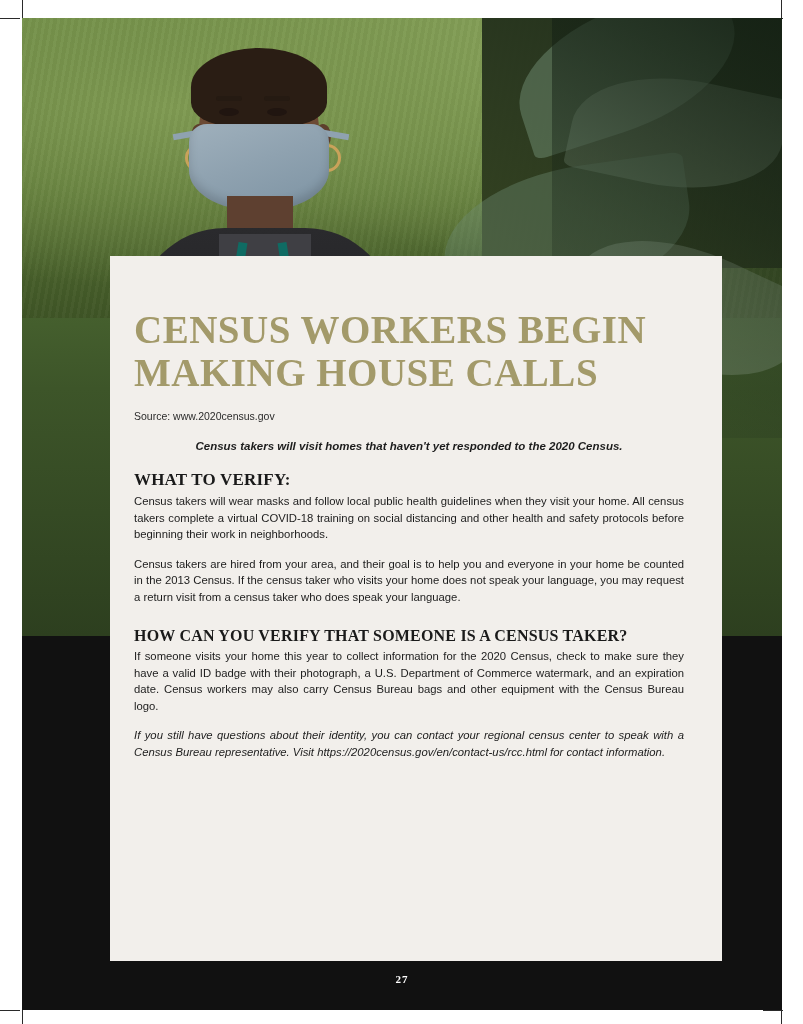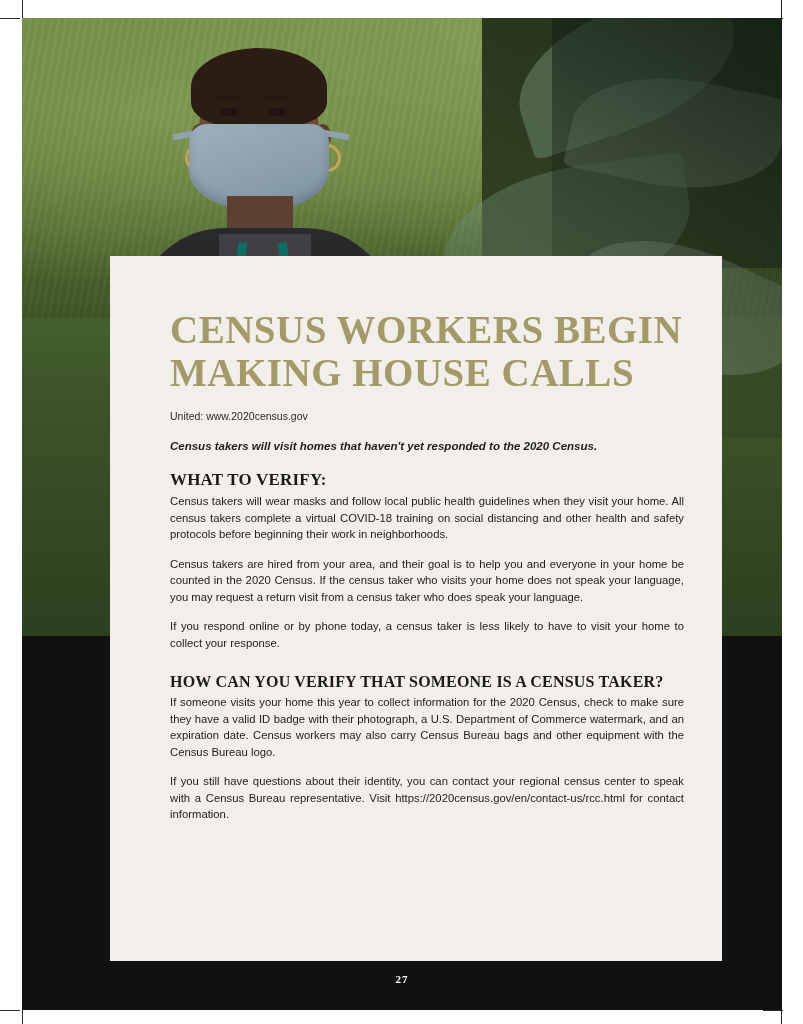--- a/index.html
+++ b/index.html
@@ -235,21 +235,21 @@
   
   .card {
     position: absolute;
     left: 88px;
     top: 238px;
     width: 612px;
     height: 705px;
     background: #f2efeb;
   }
   .card-inner {
-    padding: 52px 38px 0 60px;
+    padding: 52px 38px 0 24px;
   }
   .headline {
     font-family: "Liberation Serif", serif;
     font-weight: bold;
     font-size: 39px;
     line-height: 43px;
     color: #a39a6a;
     letter-spacing: 0.5px;
     margin: 0 0 16px 0;
     text-transform: uppercase;
@@ -258,41 +258,42 @@
     font-size: 10.5px;
     color: #2b2b2b;
     margin: 0 0 18px 0;
   }
   .lede {
     font-size: 11.5px;
     font-weight: bold;
     font-style: italic;
     color: #1c1c1c;
     margin: 0 0 18px 0;
+    text-align: center;
   }
   .subhead {
     font-family: "Liberation Serif", serif;
     font-weight: bold;
     font-size: 17px;
     color: #1a1a1a;
     margin: 0 0 3px 0;
     letter-spacing: 0.2px;
   }
   .subhead.second {
     margin-top: 22px;
     font-size: 16px;
   }
   p.body {
     font-size: 11.3px;
     line-height: 16.5px;
     color: #1c1c1c;
     margin: 0 0 13px 0;
     text-align: justify;
   }
-  p.body:last-child { margin-bottom: 0; }
+  p.body:last-child { margin-bottom: 0; font-style: italic; }
 
   
   .folio {
     position: absolute;
     left: 0;
     top: 955px;
     width: 760px;
     text-align: center;
     color: #ffffff;
     font-family: "Liberation Serif", serif;
@@ -353,27 +354,26 @@
           <div class="p-bag-text">United States Census</div>
         </div>
       </div>
     </div>
 
     <div class="bg-dark-bottom"></div>
 
     <div class="card">
       <div class="card-inner">
         <h1 class="headline">CENSUS WORKERS BEGIN MAKING HOUSE CALLS</h1>
-        <p class="source">United: www.2020census.gov</p>
+        <p class="source">Source: www.2020census.gov</p>
         <p class="lede">Census takers will visit homes that haven't yet responded to the 2020 Census.</p>
 
         <h2 class="subhead">WHAT TO VERIFY:</h2>
         <p class="body">Census takers will wear masks and follow local public health guidelines when they visit your home. All census takers complete a virtual COVID-18 training on social distancing and other health and safety protocols before beginning their work in neighborhoods.</p>
-        <p class="body">Census takers are hired from your area, and their goal is to help you and everyone in your home be counted in the 2020 Census. If the census taker who visits your home does not speak your language, you may request a return visit from a census taker who does speak your language.</p>
-        <p class="body">If you respond online or by phone today, a census taker is less likely to have to visit your home to collect your response.</p>
+        <p class="body">Census takers are hired from your area, and their goal is to help you and everyone in your home be counted in the 2013 Census. If the census taker who visits your home does not speak your language, you may request a return visit from a census taker who does speak your language.</p>
 
         <h2 class="subhead second">HOW CAN YOU VERIFY THAT SOMEONE IS A CENSUS TAKER?</h2>
         <p class="body">If someone visits your home this year to collect information for the 2020 Census, check to make sure they have a valid ID badge with their photograph, a U.S. Department of Commerce watermark, and an expiration date. Census workers may also carry Census Bureau bags and other equipment with the Census Bureau logo.</p>
         <p class="body">If you still have questions about their identity, you can contact your regional census center to speak with a Census Bureau representative.  Visit https://2020census.gov/en/contact-us/rcc.html for contact information.</p>
       </div>
     </div>
 
     <div class="folio">27</div>
 
   </div>

